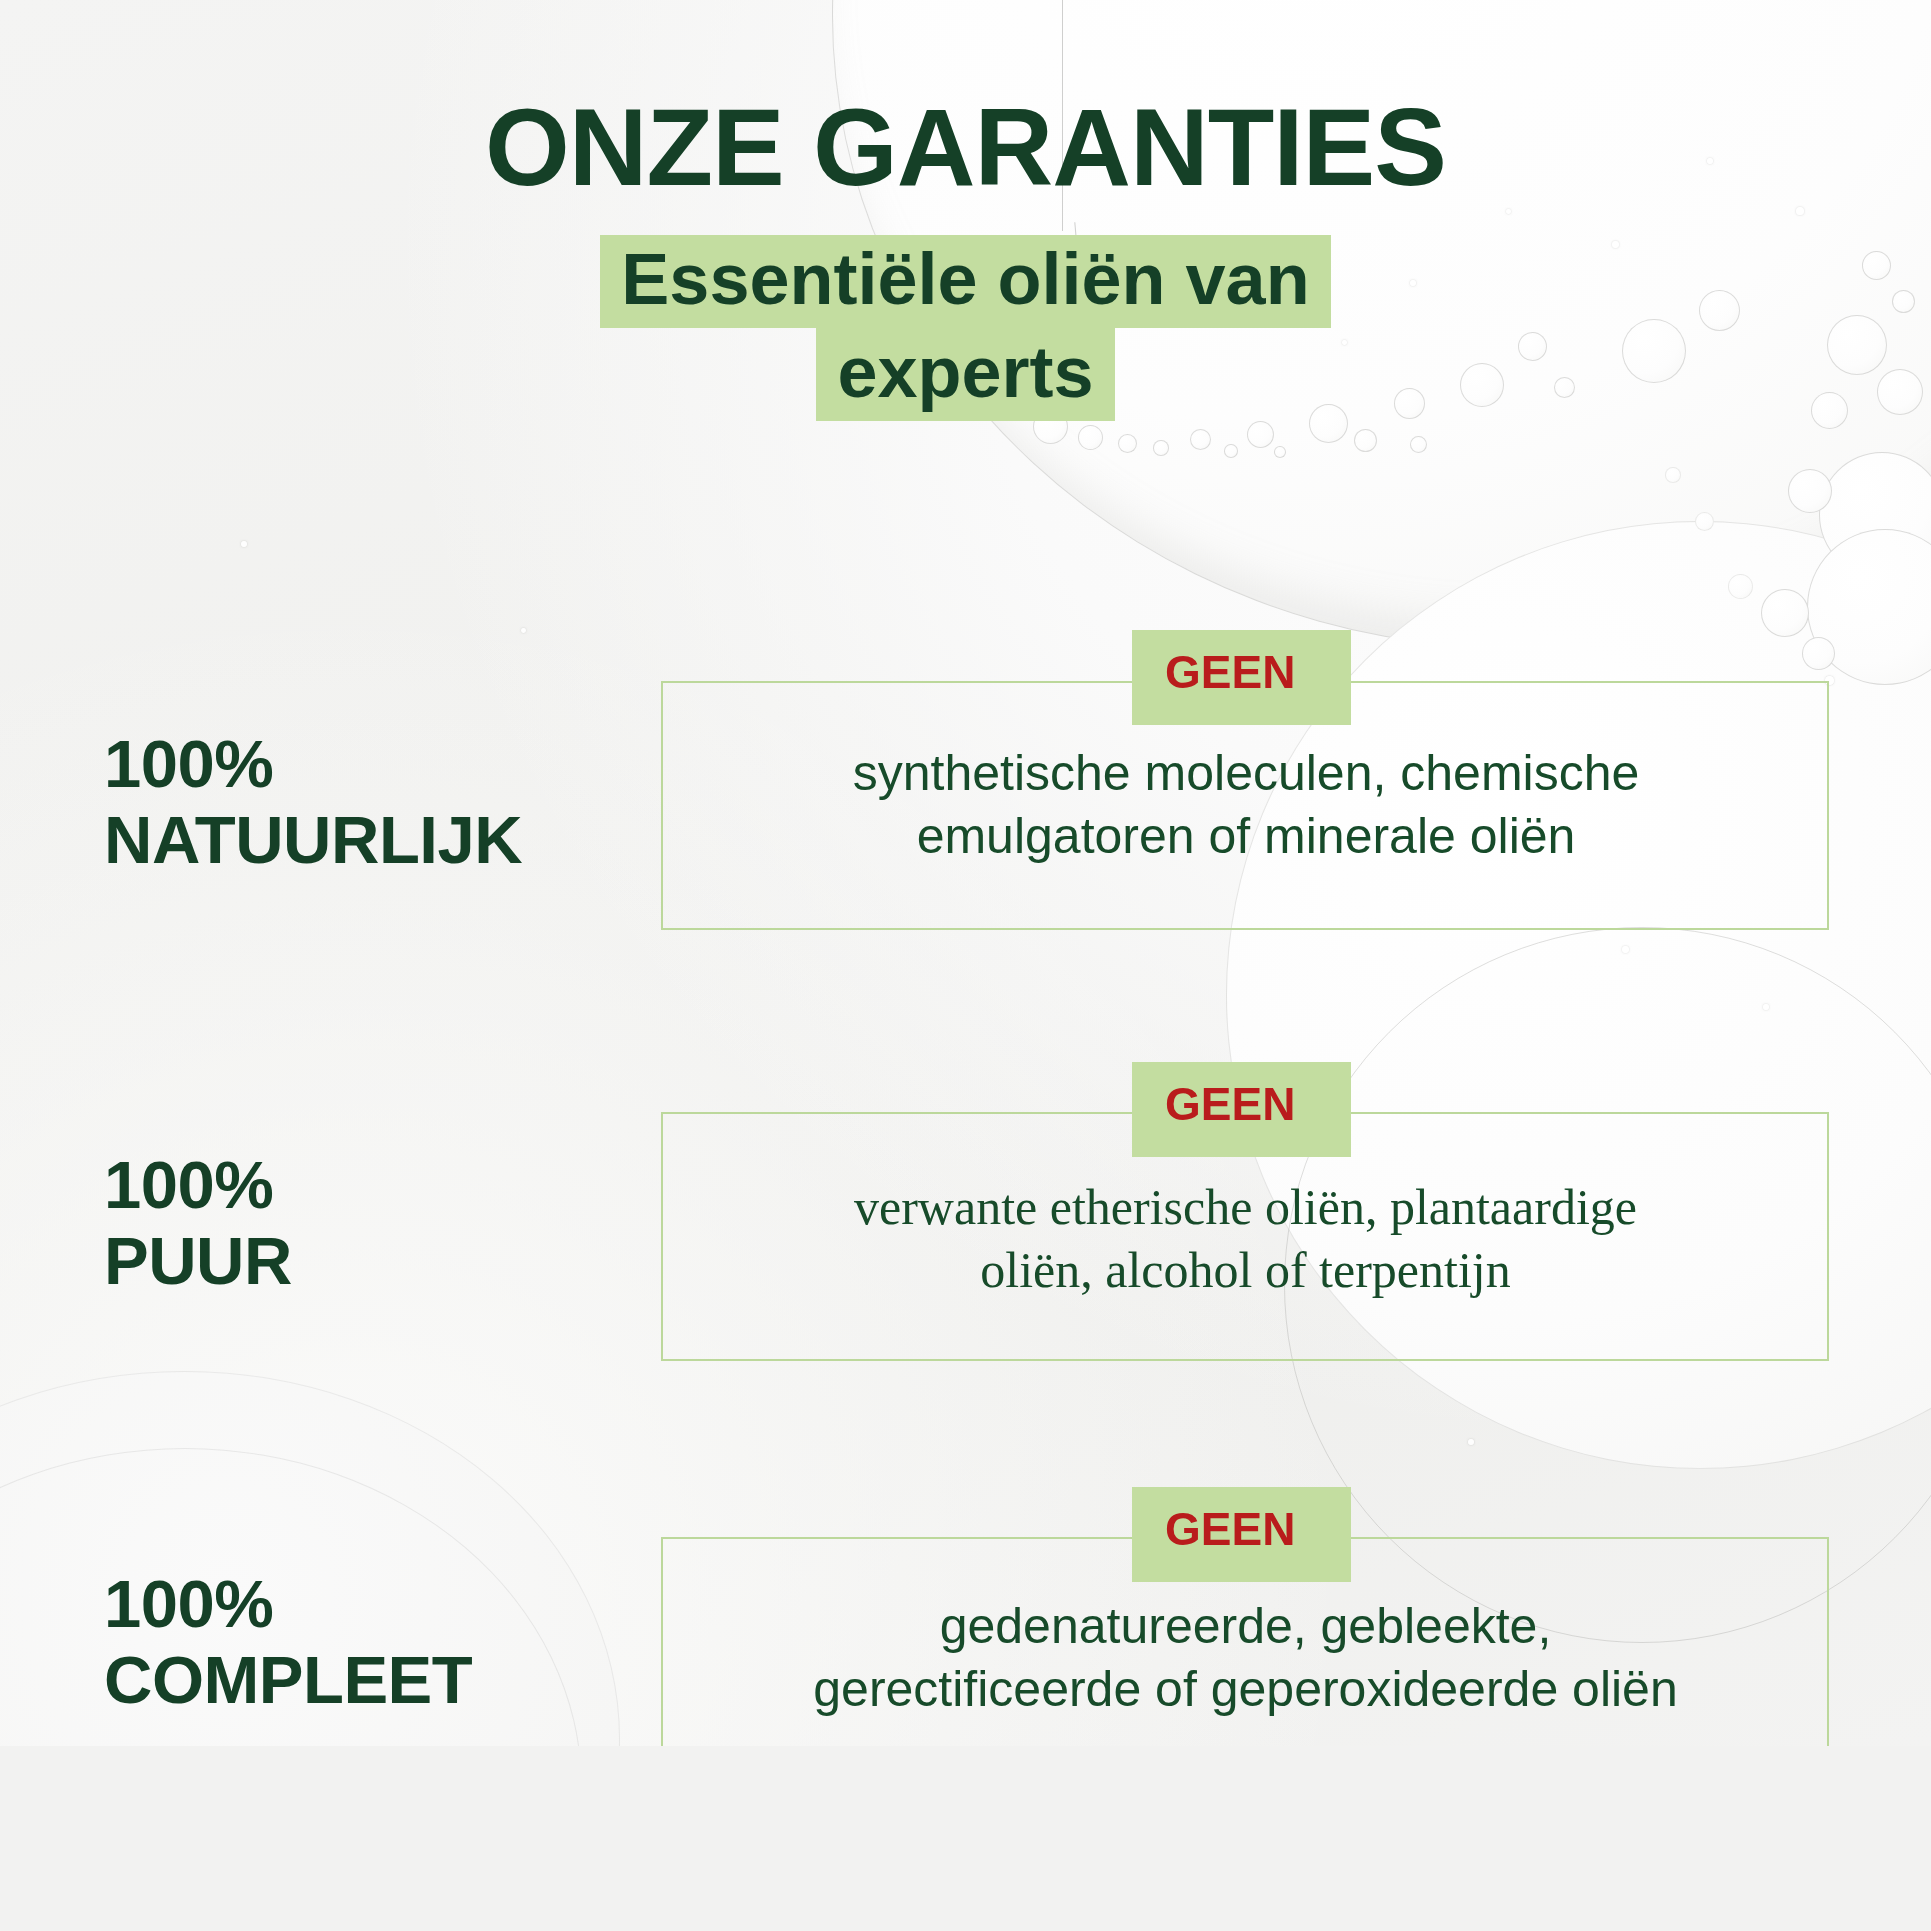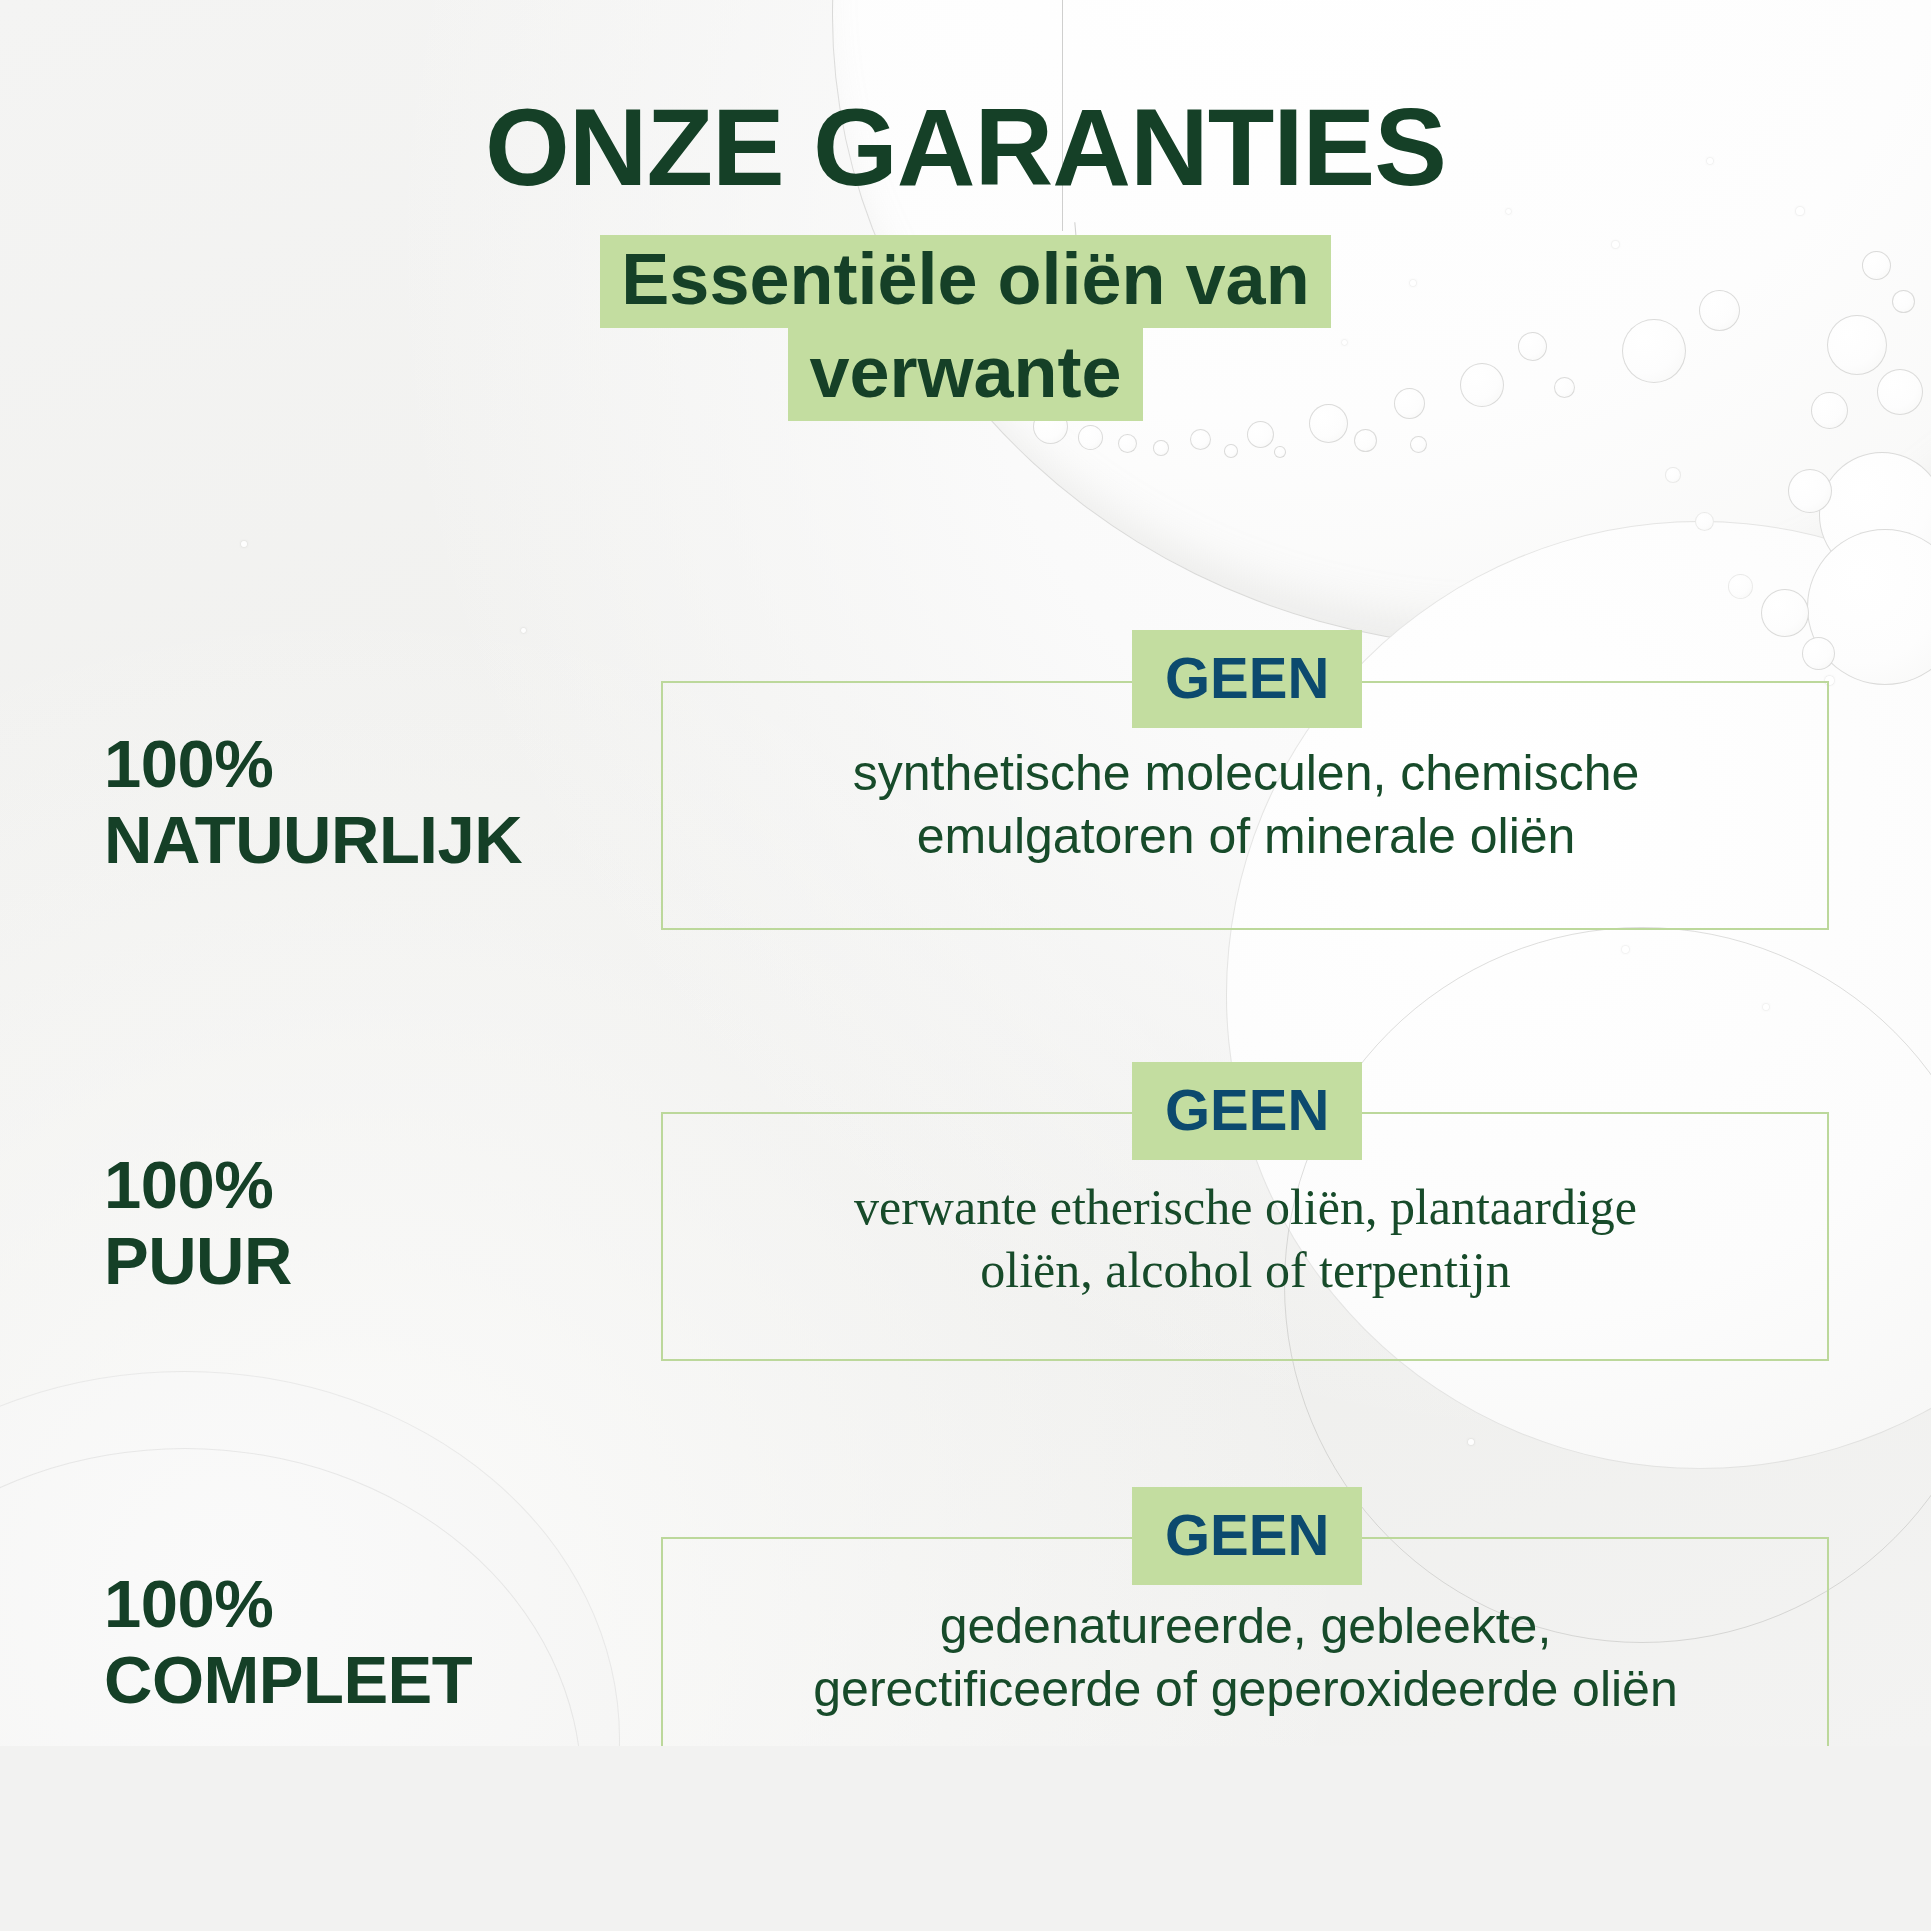--- a/index.html
+++ b/index.html
@@ -140,22 +140,22 @@
   }
   .box {
     position: absolute;
     border: 2.4px solid #bcd89b;
     background: transparent;
     box-sizing: border-box;
   }
   .badge {
     position: absolute;
     background: #c3dda0;
-    color: #0c4a6e;
-    font-size: 58px;
+    color: #b91c1c;
+    font-size: 46px;
     font-weight: 700;
     line-height: 1;
     padding: 19.3px 33px 21px 33px;
     z-index: 8;
     letter-spacing: 0px;
   }
   .box-text {
     position: absolute;
     text-align: center;
     font-size: 50px;
@@ -230,21 +230,21 @@
     <div class="spk" style="left:830px;top:1748px;width:4.8px;height:4.8px;"></div>
 
     <div style="position:absolute;left:1284px;top:927px;width:714px;height:714px;border-radius:50%;border:1.4px solid rgba(160,160,158,0.35);"></div>
     <div style="position:absolute;left:-212px;top:1448px;width:792px;height:676px;border-radius:50%;border:1.2px solid rgba(175,175,172,0.22);"></div>
   </div>
 
   <div class="header">
     <div class="main-title">ONZE GARANTIES</div>
     <div class="subtitle-wrap">
       <div><span class="subtitle-line">Essentiële oliën van</span></div>
-      <div><span class="subtitle-line">verwante</span></div>
+      <div><span class="subtitle-line">experts</span></div>
     </div>
   </div>
 
   <div class="row" style="top:0;">
     <div class="row-label" style="top:726px;">100%
 NATUURLIJK</div>
     <div class="box" style="left:661px; top:681px; width:1168px; height:249px;"></div>
     <div style="position: absolute; background: rgb(195, 221, 160); z-index: 7; left: 1132px; top: 630px; width: 219px; height: 95px;"></div>
       <div class="badge" style="left:1132px; top:630px;">GEEN</div>
     <div class="box-text" style="left:681px; top:742px; width:1130px;">synthetische moleculen, chemische

